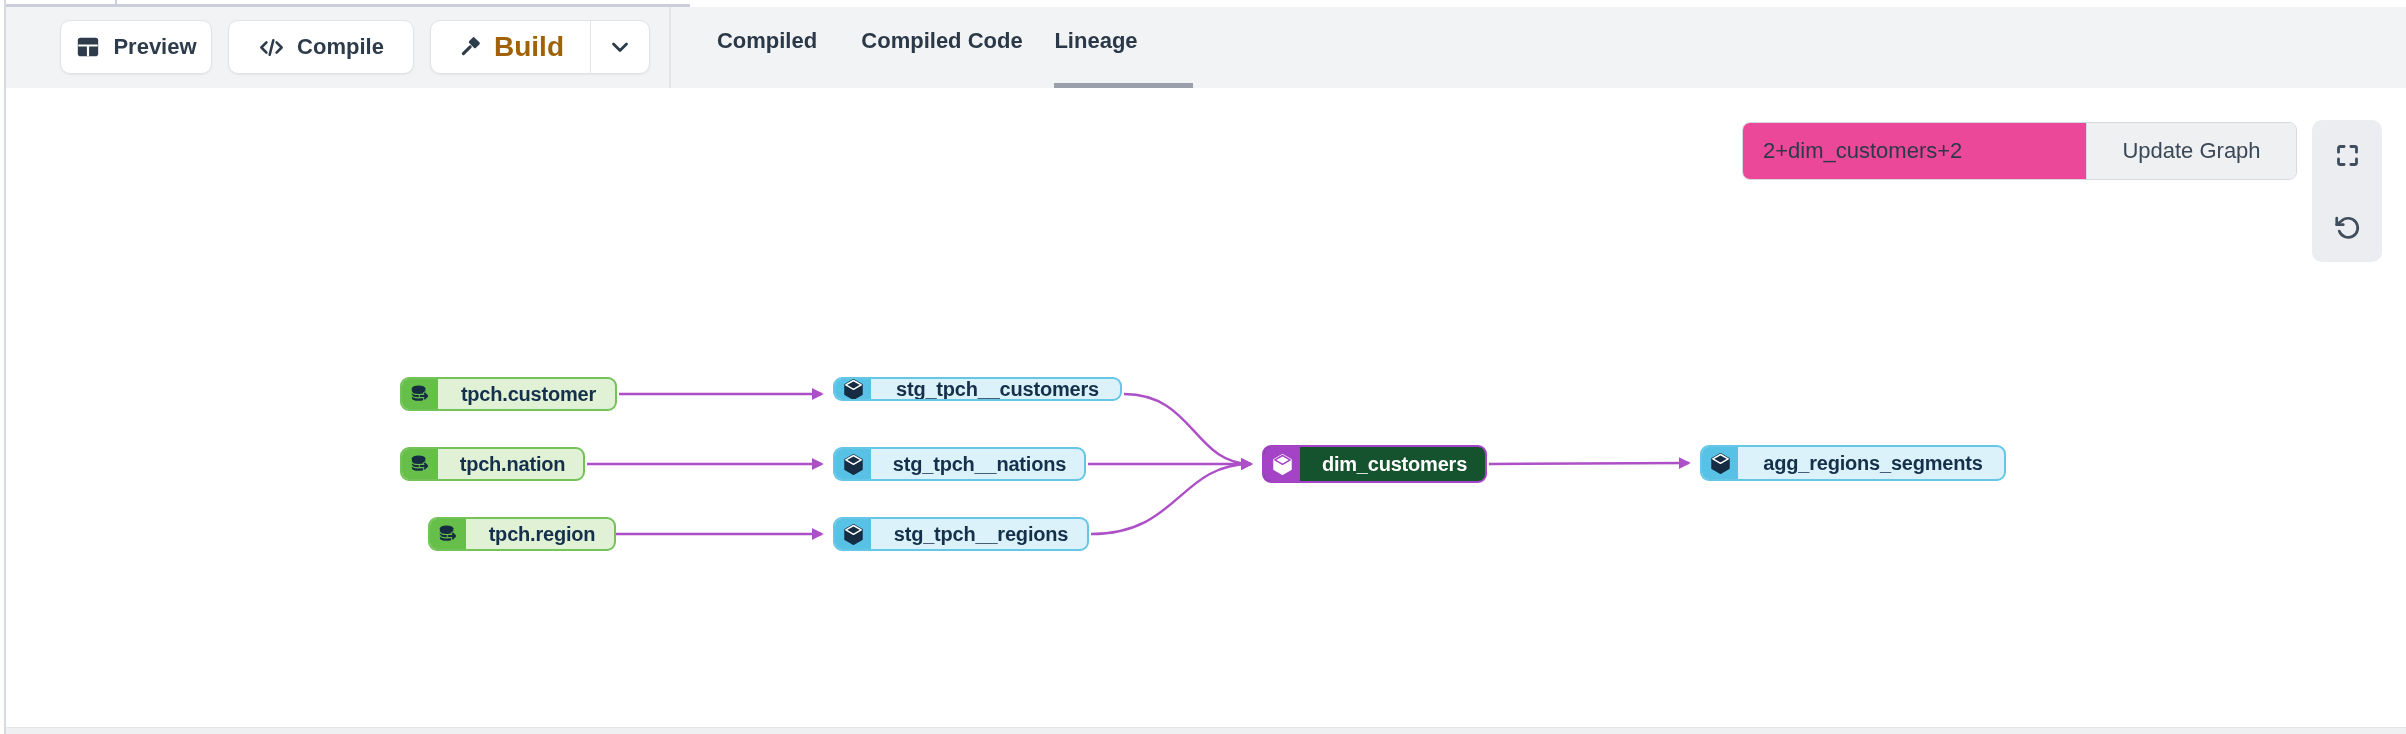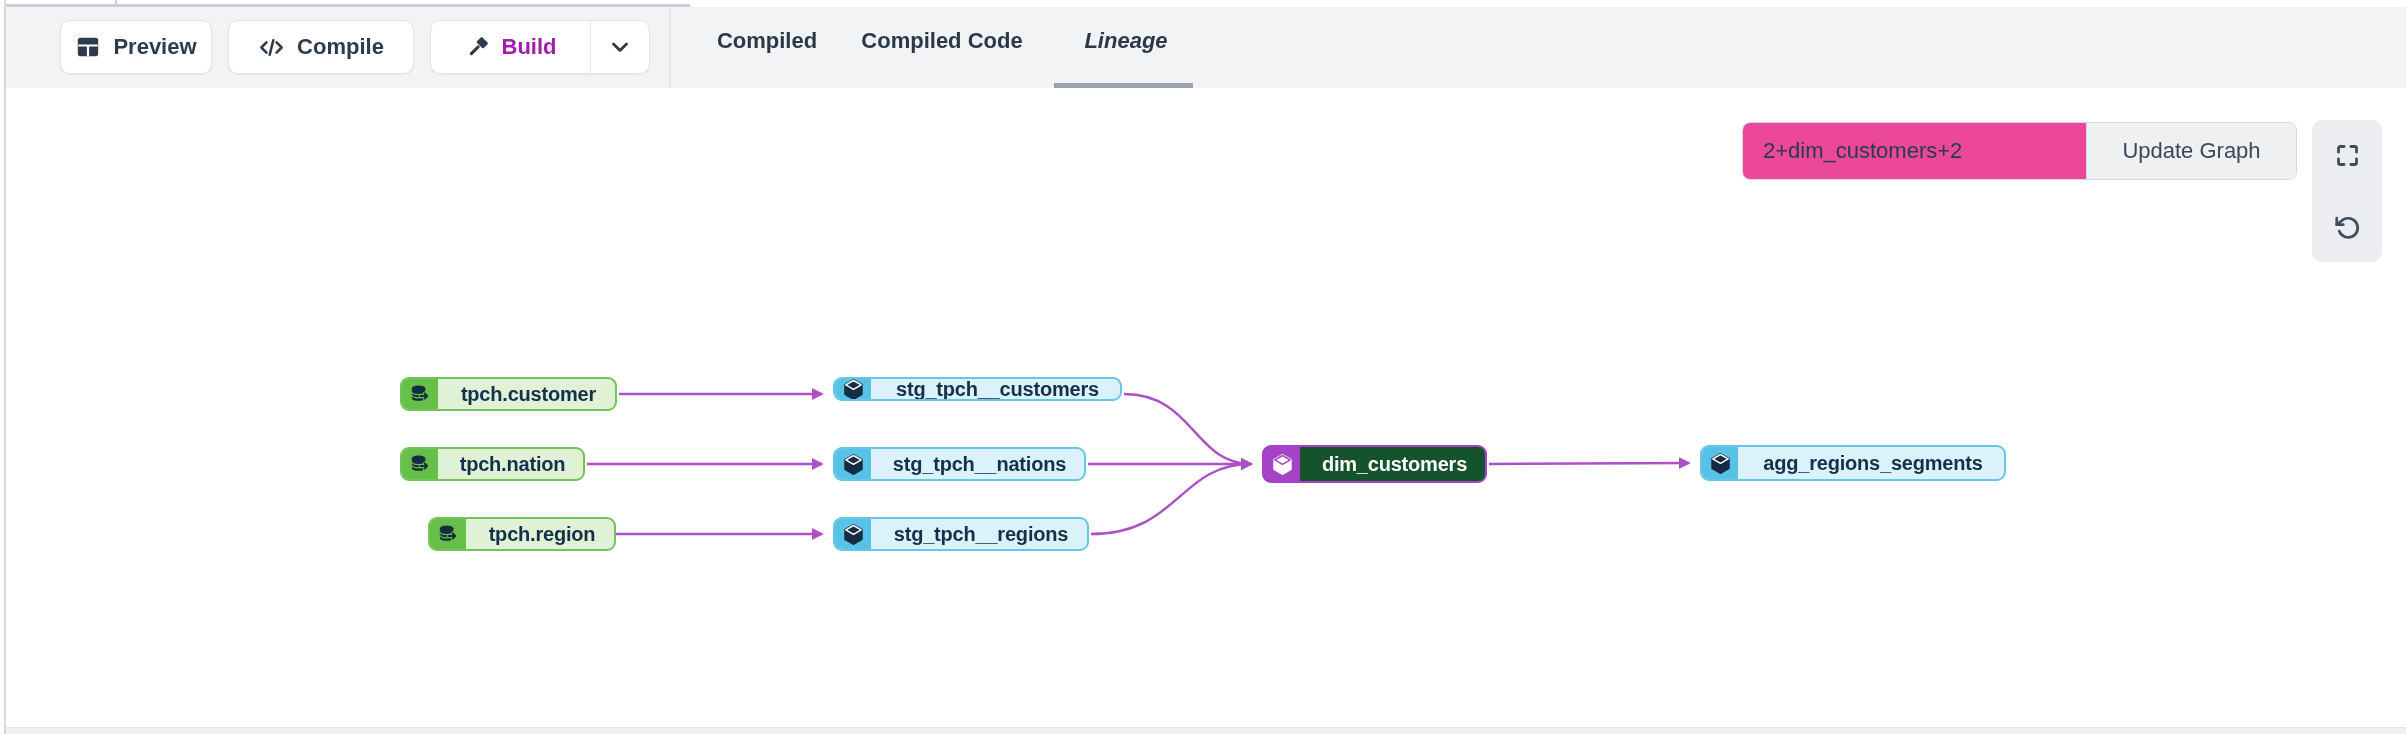--- a/index.html
+++ b/index.html
@@ -13,28 +13,28 @@
   
   .toolbar{position:absolute;left:6px;top:7px;width:2400px;height:81px;background:#f2f3f5;}
   .toolbar-divider{position:absolute;left:669px;top:7px;width:2px;height:81px;background:#e3e5e9;z-index:3;}
   .btn{position:absolute;top:20px;height:54px;background:#ffffff;border:1px solid #e0e3e8;border-radius:10px;
        box-shadow:0 1px 2px rgba(16,24,40,.06);display:flex;align-items:center;justify-content:center;
        gap:12px;font-size:22px;font-weight:600;color:#2e3b4a;cursor:pointer;box-sizing:border-box;}
   .btn-preview{left:60px;width:152px;}
   .btn-compile{left:228px;width:186px;}
   .split{position:absolute;left:430px;top:20px;width:220px;height:54px;background:#fff;border:1px solid #e0e3e8;
          border-radius:10px;box-shadow:0 1px 2px rgba(16,24,40,.06);display:flex;box-sizing:border-box;}
-  .split-main{flex:1;display:flex;align-items:center;justify-content:center;gap:12px;font-size:22px;
-              font-weight:600;color:#a21caf;cursor:pointer;}
+  .split-main{flex:1;display:flex;align-items:center;justify-content:center;gap:12px;font-size:28px;
+              font-weight:600;color:#a16207;cursor:pointer;}
   .split-caret{width:58px;display:flex;align-items:center;justify-content:center;border-left:1px solid #e4e7ea;cursor:pointer;}
   
   .tab{position:absolute;top:28px;transform:translateX(-50%);font-size:22px;font-weight:600;color:#2a3847;cursor:pointer;white-space:nowrap;}
   .tab-results{left:767px;}
   .tab-compiled{left:942px;}
-  .tab-lineage{left:1126px;font-style:italic;}
+  .tab-lineage{left:1096px;}
   .tab-underline{position:absolute;left:1054px;top:83px;width:139px;height:5px;background:#9aa1ad;}
   
   .canvas{position:absolute;left:6px;top:88px;width:2400px;height:639px;background:#ffffff;}
   .bottom-strip{position:absolute;left:6px;top:727px;width:2400px;height:7px;background:#eff0f2;border-top:1px solid #e2e4e8;box-sizing:border-box;}
   
   .selector-group{position:absolute;left:1742px;top:122px;width:555px;height:58px;border:1px solid #d6d9dd;
                   border-radius:8px;background:#fff;display:flex;box-sizing:border-box;overflow:hidden;z-index:4;}
   .selector-input{flex:1;border:none;outline:none;font-family:"Liberation Sans",sans-serif;font-size:22px;
                   color:#2a3a4a;padding:0 0 0 20px;background:#ec4899;}
   .update-btn{width:210px;background:#eef0f2;border:none;border-left:1px solid #d6d9dd;font-family:"Liberation Sans",sans-serif;

